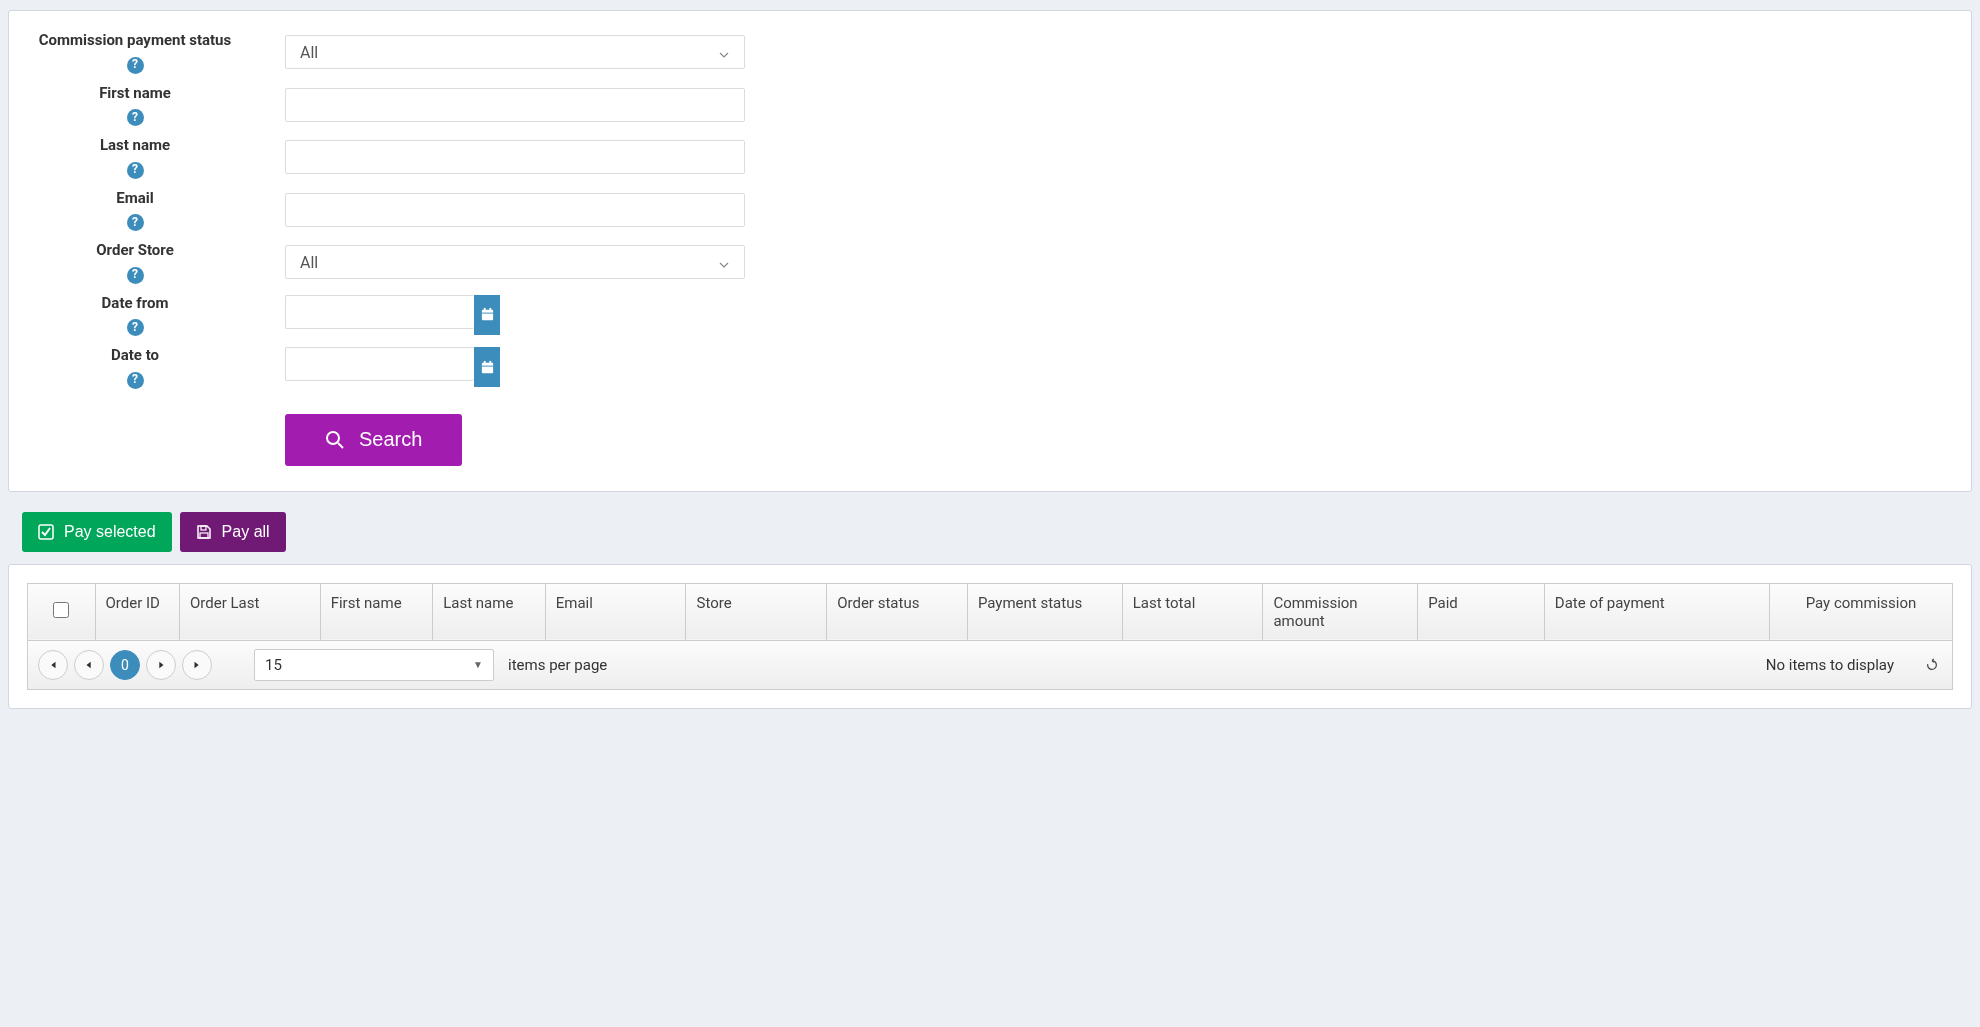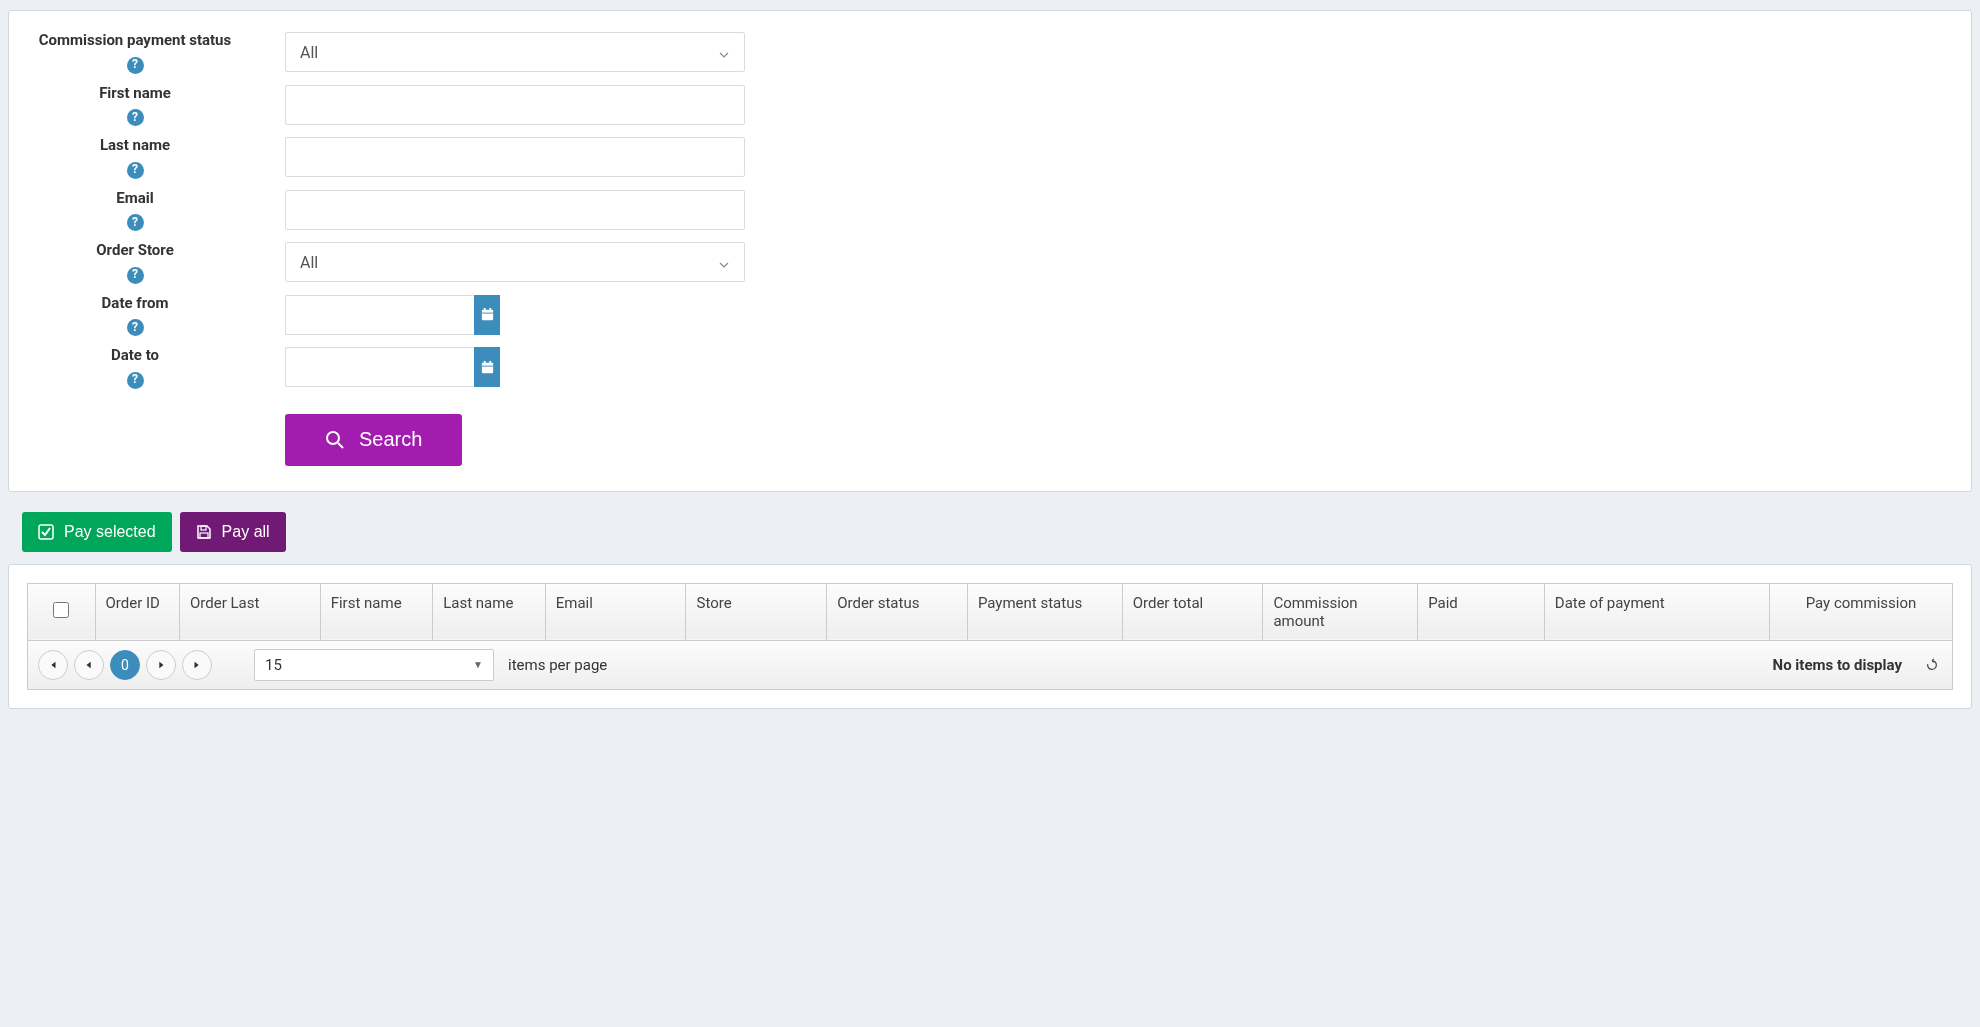--- a/index.html
+++ b/index.html
@@ -47,21 +47,21 @@
     border-radius: 50%;
     font-size: 12px;
     font-weight: 700;
     align-items: center;
     justify-content: center;
     flex-shrink: 0;
   }
   .form-control-wrap { width: 460px; margin-left: 16px; }
   .select, .text-input {
     width: 100%;
-    height: 40px;
+    height: 34px;
     border: 1px solid #dcdcdc;
     border-radius: 2px;
     padding: 8px 14px;
     font-size: 16px;
     color: #555;
     background: #fff;
   }
   .select {
     display: flex;
     align-items: center;
@@ -188,21 +188,21 @@
     border-radius: 2px;
     cursor: pointer;
     color: #333;
   }
   .page-size .tri {
     font-size: 10px;
     color: #666;
   }
   .ipp-label { margin-left: 8px; color: #333; }
   .pager-spacer { flex: 1; }
-  .no-items { color: #333; margin-right: 14px; font-weight: bold; }
+  .no-items { color: #333; margin-right: 22px; }
   .refresh-btn {
     width: 20px; height: 20px;
     display: inline-flex;
     align-items: center;
     justify-content: center;
     cursor: pointer;
   }
   .refresh-btn svg { fill: #444; }
 </style>
 </head>
@@ -349,21 +349,21 @@
         <tr>
           <th class="checkbox-cell"><input type="checkbox" style=""></th>
           <th style="width:60px">Order ID</th>
           <th style="width:100px">Order Last</th>
           <th style="width:80px">First name</th>
           <th style="width:80px">Last name</th>
           <th style="width:100px">Email</th>
           <th style="width:100px">Store</th>
           <th style="width:100px">Order status</th>
           <th style="width:110px">Payment status</th>
-          <th style="width:100px">Order total</th>
+          <th style="width:100px">Last total</th>
           <th style="width:110px">Commission amount</th>
           <th style="width:90px">Paid</th>
           <th style="width:160px">Date of payment</th>
           <th style="width:130px; text-align:center">Pay commission</th>
         </tr>
       </thead>
     </table>
 
     <div class="pager-bar">
       <div class="pager-btn">

